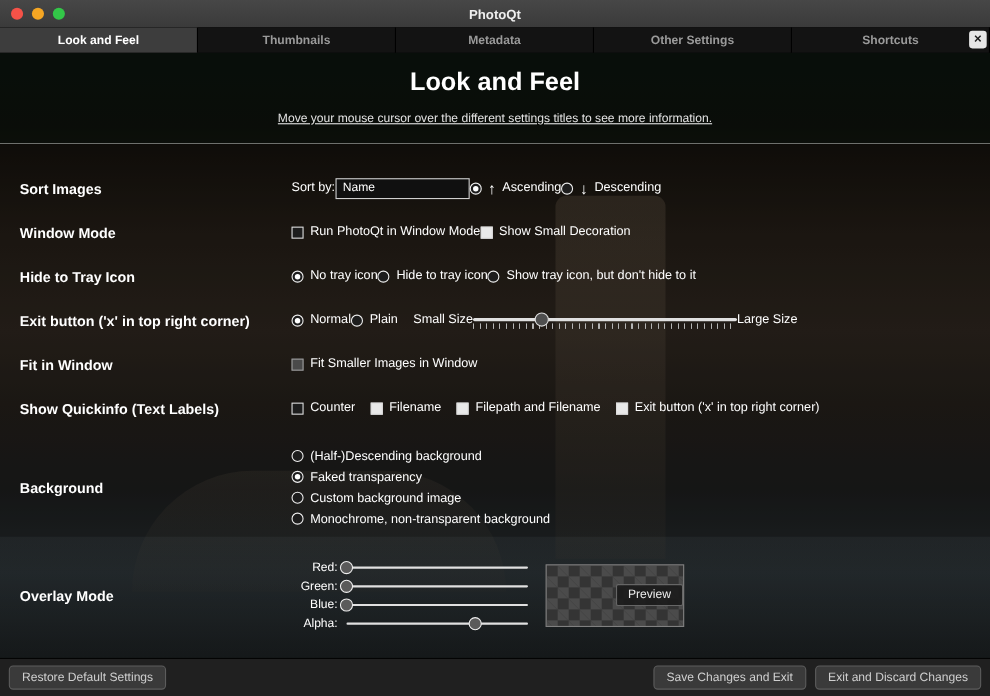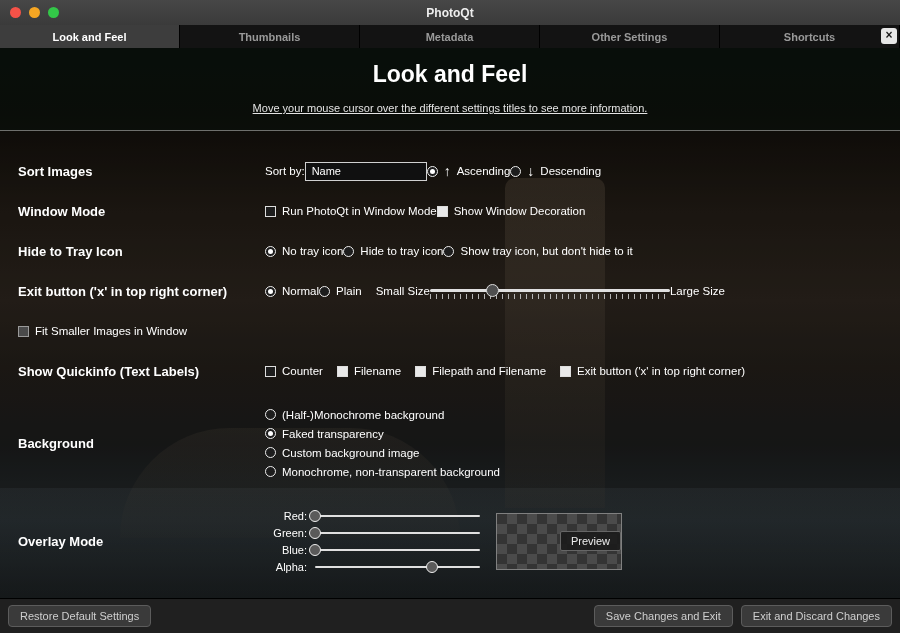--- a/index.html
+++ b/index.html
@@ -199,21 +199,21 @@
 
         <div class="row">
           <div class="row-label">Window Mode</div>
           <div class="row-controls">
             <div class="opt">
               <span class="checkbox"></span>
               <span>Run PhotoQt in Window Mode</span>
             </div>
             <div class="opt">
               <span class="checkbox checked"></span>
-              <span>Show Window Decoration</span>
+              <span>Show Small Decoration</span>
             </div>
           </div>
         </div>
 
         <div class="row">
           <div class="row-label">Hide to Tray Icon</div>
           <div class="row-controls">
             <div class="opt">
               <span class="radio checked"></span>
               <span>No tray icon</span>
@@ -244,20 +244,21 @@
             <div class="size-slider">
               <div class="track"></div>
               <div class="ticks"></div>
               <div class="handle" style="--pos: 26%;"></div>
             </div>
             <span>Large Size</span>
           </div>
         </div>
 
         <div class="row">
+          <div class="row-label">Fit in Window</div>
           <div class="row-controls">
             <div class="opt">
               <span class="checkbox dim"></span>
               <span>Fit Smaller Images in Window</span>
             </div>
           </div>
         </div>
 
         <div class="row">
           <div class="row-label">Show Quickinfo (Text Labels)</div>
@@ -280,21 +281,21 @@
             </div>
           </div>
         </div>
 
         <div class="row row-background">
           <div class="row-label">Background</div>
           <div class="row-controls">
             <div class="bg-options">
               <div class="opt">
                 <span class="radio"></span>
-                <span>(Half-)Monochrome background</span>
+                <span>(Half-)Descending background</span>
               </div>
               <div class="opt">
                 <span class="radio checked"></span>
                 <span>Faked transparency</span>
               </div>
               <div class="opt">
                 <span class="radio"></span>
                 <span>Custom background image</span>
               </div>
               <div class="opt">

